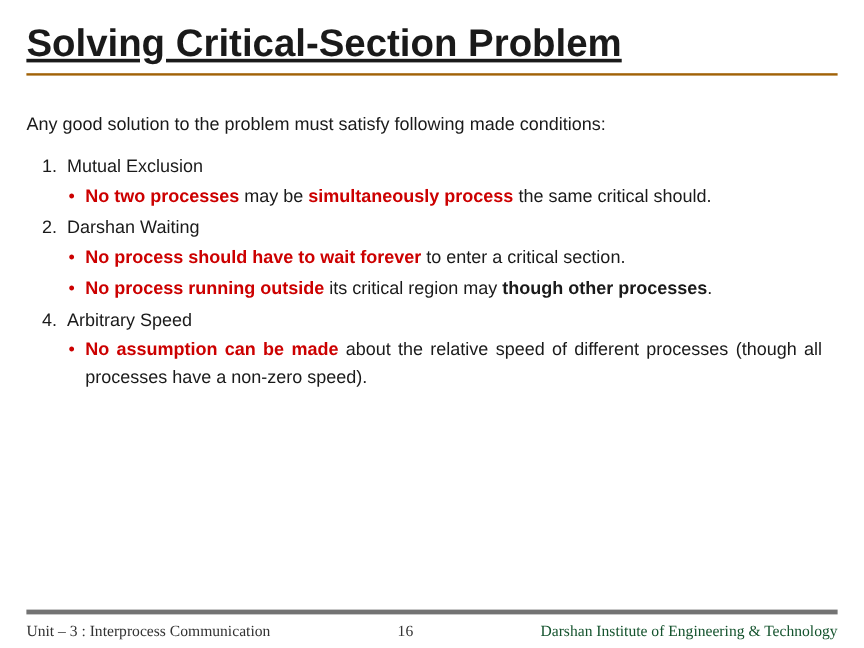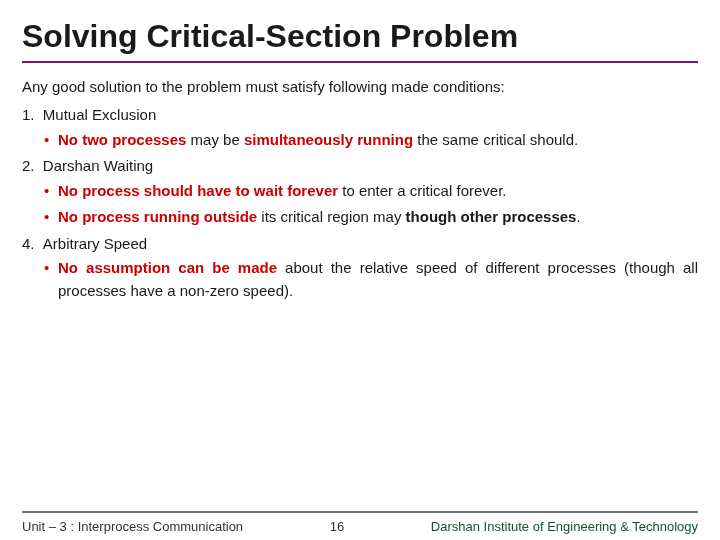--- a/index.html
+++ b/index.html
@@ -19,42 +19,43 @@
       height: 540px;
       display: flex;
       flex-direction: column;
       padding: 18px 22px 0 22px;
     }
 
     .title {
       font-size: 32px;
       font-weight: bold;
       color: #1a1a1a;
-      margin-bottom: 5px;
+      margin-bottom: 22px;
       line-height: 1.15;
-      border-bottom: 2px solid #701a75;
+      border-bottom: 2px solid #a16207;
       padding-bottom: 6px;
+      text-decoration: underline;
     }
 
     .content {
       flex: 1;
       padding-top: 8px;
     }
 
     .intro-text {
       font-size: 15px;
       line-height: 1.5;
       margin-bottom: 6px;
       text-align: justify;
     }
 
     .numbered-list {
       list-style: none;
       padding: 0;
-      margin: 0;
+      margin: 13px;
     }
 
     .numbered-list > li {
       margin-bottom: 4px;
     }
 
     .list-heading {
       font-size: 15px;
       line-height: 1.5;
       margin-bottom: 2px;
@@ -84,26 +85,27 @@
     .red-bold {
       color: #cc0000;
       font-weight: bold;
     }
 
     .black-bold {
       font-weight: bold;
     }
 
     .footer {
-      border-top: 2px solid #737373;
+      border-top: 4px solid #737373;
       display: flex;
       align-items: center;
       justify-content: space-between;
       padding: 6px 0 6px 0;
       margin-top: 6px;
+      font-family: Liberation Serif, serif;
     }
 
     .footer-left {
       font-size: 13px;
       color: #333;
     }
 
     .footer-center {
       font-size: 13px;
       color: #333;
@@ -129,34 +131,34 @@
     <ol class="numbered-list">
 
       <li>
         <div class="list-heading">
           <span>1.</span>&nbsp;&nbsp;<span>Mutual Exclusion</span>
         </div>
         <ul class="bullet-list">
           <li>
             <span class="red-bold">No two processes</span>
             <span> may be </span>
-            <span class="red-bold">simultaneously running</span>
+            <span class="red-bold">simultaneously process</span>
             <span> the same critical should.</span>
           </li>
         </ul>
       </li>
 
       <li>
         <div class="list-heading">
           <span>2.</span>&nbsp;&nbsp;<span>Darshan Waiting</span>
         </div>
         <ul class="bullet-list">
           <li>
             <span class="red-bold">No process should have to wait forever</span>
-            <span> to enter a critical forever.</span>
+            <span> to enter a critical section.</span>
           </li>
         </ul>
       </li>
 
       <li>
         <ul class="bullet-list">
           <li>
             <span class="red-bold">No process running outside</span>
             <span> its critical region may </span>
             <span class="black-bold">though other processes</span><span>.</span>

